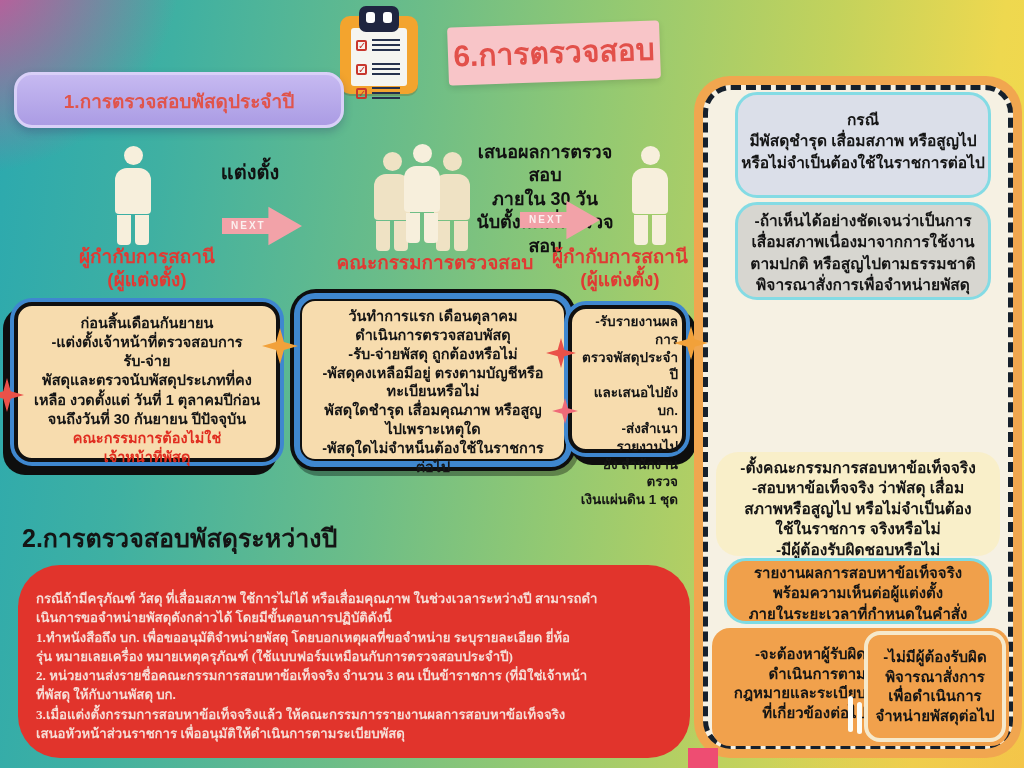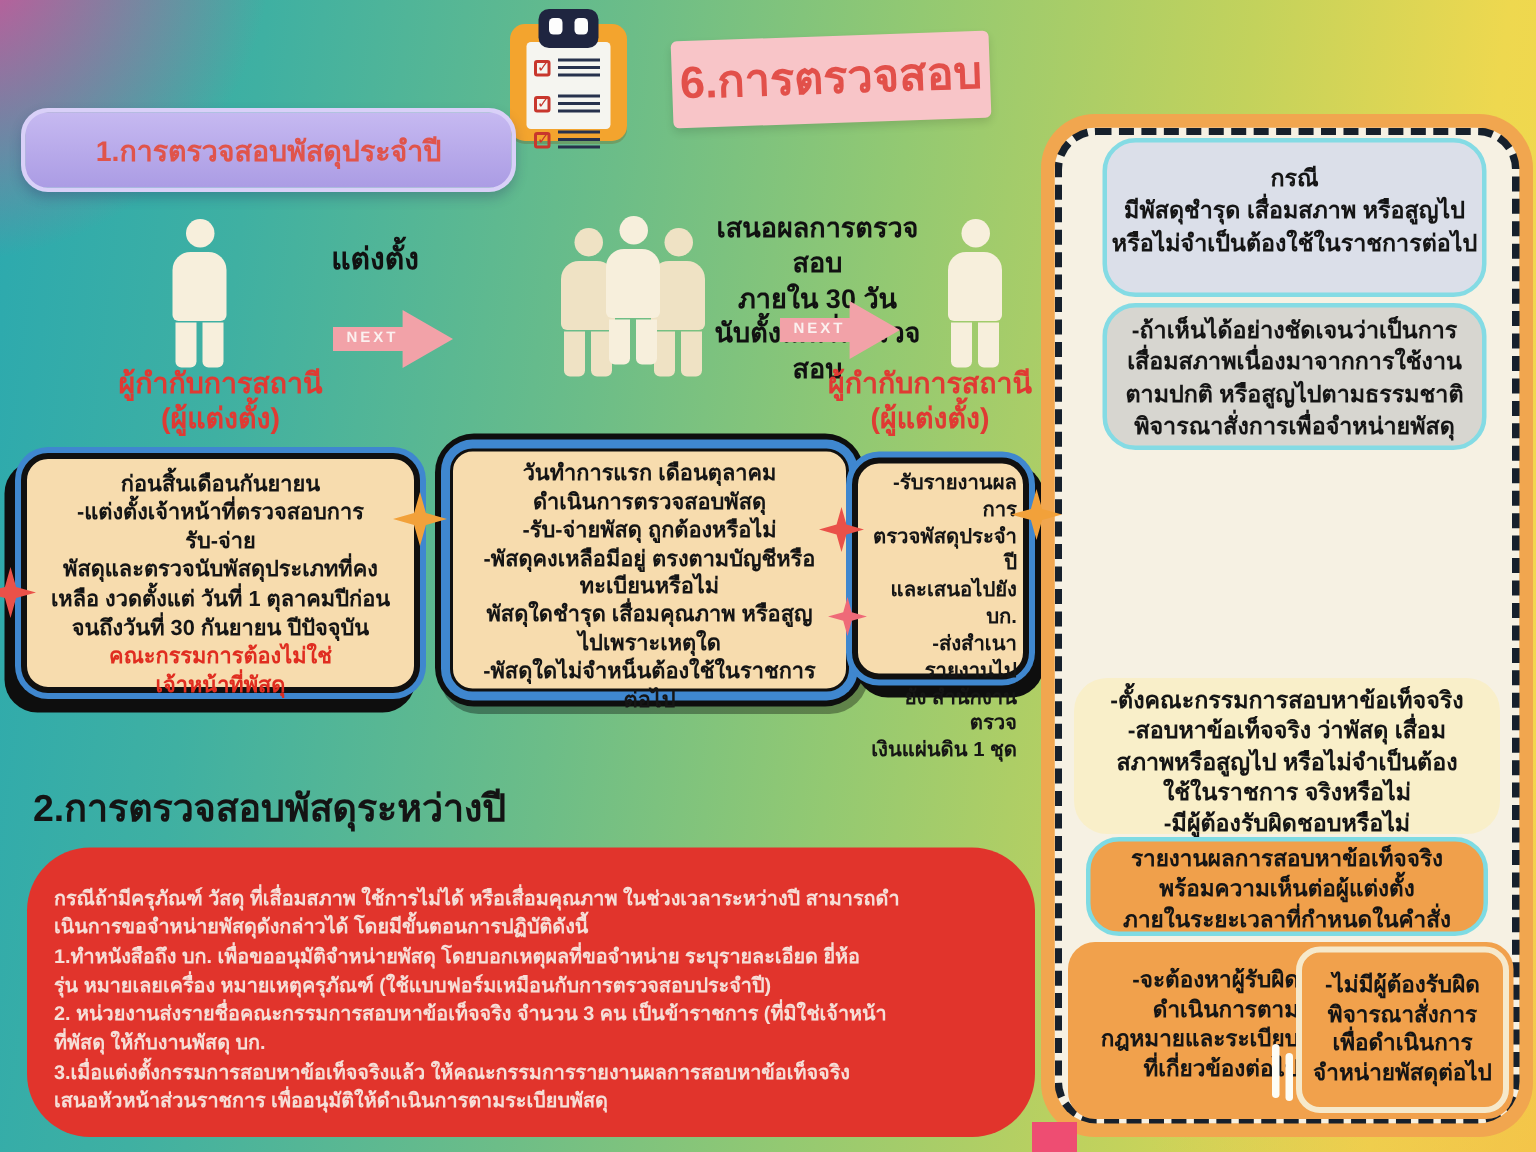--- a/index.html
+++ b/index.html
@@ -54,21 +54,21 @@
   .shadR{box-shadow:6px 8px 0 #0e0e0e;}
   .boxin{border:4px solid #101010;border-radius:18px;background:#f7dcae;height:100%;box-sizing:border-box;color:#151515;font-weight:bold;}
   .blackwrap{background:#0e0e0e;border-radius:26px;padding:10px;box-sizing:border-box;box-shadow:3px 5px 0 rgba(0,0,0,.35);}
   .boxin2{border:2px solid #101010;box-shadow:0 0 0 6px #3f87cf;border-radius:15px;background:#f7dcae;height:100%;box-sizing:border-box;color:#151515;font-weight:bold;margin:0;}
   .warn{color:#e02d20;}
 
   .star4{clip-path:polygon(50% 0%,61% 39%,100% 50%,61% 61%,50% 100%,39% 61%,0% 50%,39% 39%);}
 
   
   .sec2-title{color:#141414;font-size:25px;font-weight:bold;}
-  .redbox{left:18px;top:565px;width:672px;height:193px;background:#e1342c;border-radius:42px;box-sizing:border-box;}
+  .redbox{left:18px;top:565px;width:672px;height:193px;background:#e1342c;border-radius:42px;box-sizing:border-box;font-family:Liberation Serif, serif;}
   .redbox-text{padding:24px 16px 0 18px;color:#f6ded7;font-size:13.2px;font-weight:bold;line-height:1.46;}
 
   
   .panel{left:694px;top:76px;width:328px;height:682px;background:#f1a64f;border-radius:36px;padding:9px;box-sizing:border-box;}
   .panel-inner{width:100%;height:100%;background:#f6f1e3;border:5px dashed #16202c;border-radius:28px;box-sizing:border-box;}
   .pbox{box-sizing:border-box;border-radius:22px;color:#151515;font-weight:bold;text-align:center;}
   .pb1{left:41px;top:16px;width:256px;height:106px;background:#dbdfe9;border:3px solid #84dbe4;font-size:15.5px;line-height:1.38;padding-top:14px;}
   .pb2{left:41px;top:126px;width:256px;height:98px;background:#d7d6d0;border:3px solid #84dbe4;font-size:15.5px;line-height:1.38;padding-top:5px;}
   .pb3{left:22px;top:376px;width:284px;height:104px;background:#f9efc9;font-size:15.5px;line-height:1.32;padding-top:6px;}
   .pb4{left:30px;top:482px;width:268px;height:66px;background:#f0a04b;border:3px solid #7edbe3;font-size:15px;line-height:1.35;padding-top:2px;}
@@ -178,20 +178,21 @@
         <div class="p-leg"></div>
         <div class="p-leg"></div>
       </div>
   </div>
 
   <div class="abs role" style="left:12px;top:246px;width:270px;">
     <div>ผู้กำกับการสถานี</div>
     <div>(ผู้แต่งตั้ง)</div>
   </div>
   <div class="abs role" style="left:310px;top:252px;width:250px;">
+    <div>คณะกรรมการตรวจสอบ</div>
   </div>
   <div class="abs role" style="left:535px;top:246px;width:170px;">
     <div>ผู้กำกับการสถานี</div>
     <div>(ผู้แต่งตั้ง)</div>
   </div>
 
   <div class="abs bluewrap shadL" style="left:10px;top:298px;width:274px;height:168px;">
     <div class="boxin center" style="font-size:14.5px;line-height:1.32;padding-top:8px;">
       <div class="pre">ก่อนสิ้นเดือนกันยายน
 -แต่งตั้งเจ้าหน้าที่ตรวจสอบการ

